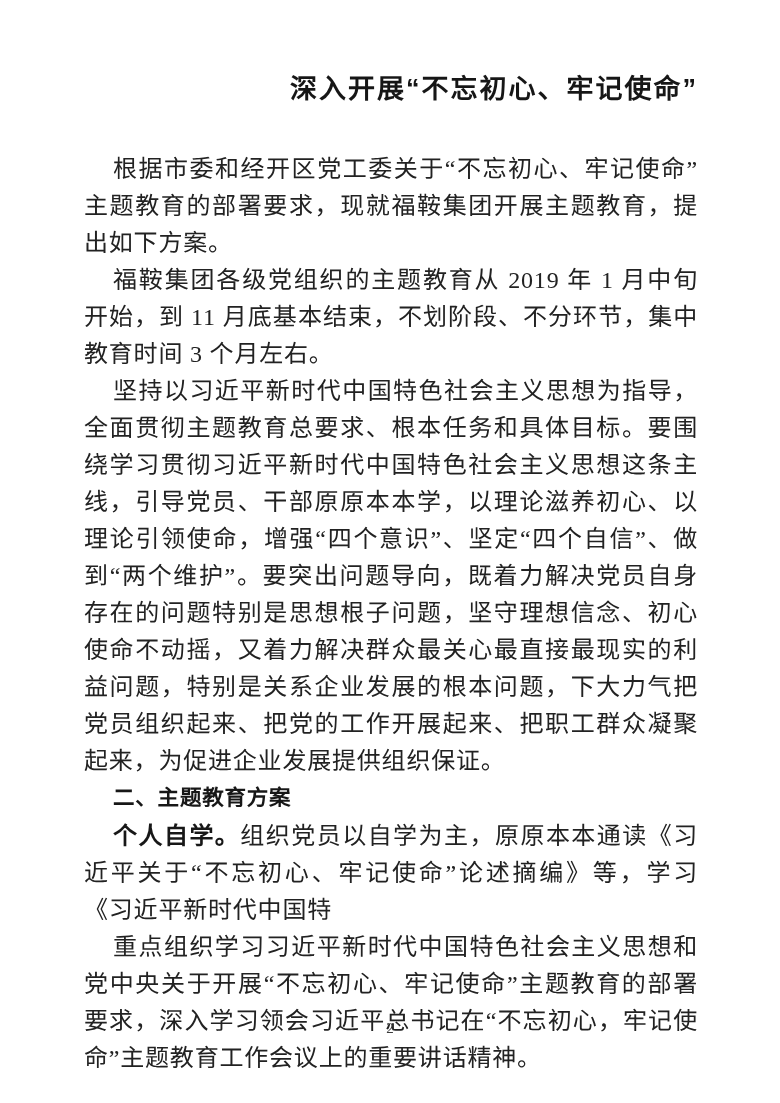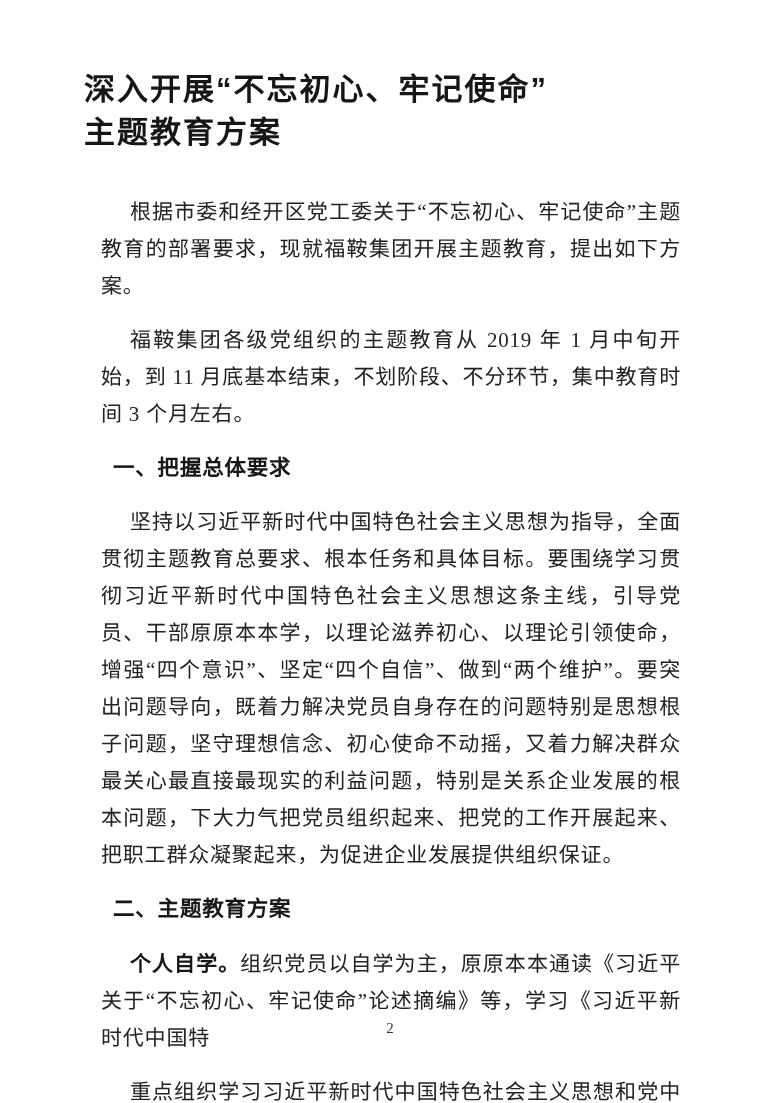--- a/index.html
+++ b/index.html
@@ -16,32 +16,32 @@
     color: #1f1f1f;
   }
   .content {
     position: absolute;
     left: 84px;
     top: 68px;
     width: 614px;
   }
   .doc-title {
     margin: 0 0 40px 0;
-    text-align: left;
+    text-align: right;
     font-family: "Liberation Sans", "DejaVu Sans", sans-serif;
     font-weight: 700;
-    font-size: 31px;
+    font-size: 27px;
     line-height: 43px;
     letter-spacing: 2px;
     color: #161616;
   }
   .para {
-    margin: 17px;
+    margin: 0;
     font-family: "Liberation Serif", "DejaVu Serif", serif;
-    font-size: 21px;
+    font-size: 24px;
     line-height: 37px;
     letter-spacing: 0.8px;
     text-align: justify;
     text-indent: 29px;
     color: #222222;
   }
   .section-heading {
     margin: 0;
     font-family: "Liberation Sans", "DejaVu Sans", sans-serif;
     font-weight: 700;
@@ -68,28 +68,26 @@
   }
 </style>
 </head>
 <body>
 
 <div class="page">
   <div class="content">
 
     <h1 class="doc-title">
       <span>深入开展“不忘初心、牢记使命”</span><br>
-      <span>主题教育方案</span>
     </h1>
 
     <p class="para">根据市委和经开区党工委关于“不忘初心、牢记使命”主题教育的部署要求，现就福鞍集团开展主题教育，提出如下方案。</p>
 
     <p class="para">福鞍集团各级党组织的主题教育从 2019 年 1 月中旬开始，到 11 月底基本结束，不划阶段、不分环节，集中教育时间 3 个月左右。</p>
 
-    <h2 class="section-heading">一、把握总体要求</h2>
 
     <p class="para">坚持以习近平新时代中国特色社会主义思想为指导，全面贯彻主题教育总要求、根本任务和具体目标。要围绕学习贯彻习近平新时代中国特色社会主义思想这条主线，引导党员、干部原原本本学，以理论滋养初心、以理论引领使命，增强“四个意识”、坚定“四个自信”、做到“两个维护”。要突出问题导向，既着力解决党员自身存在的问题特别是思想根子问题，坚守理想信念、初心使命不动摇，又着力解决群众最关心最直接最现实的利益问题，特别是关系企业发展的根本问题，下大力气把党员组织起来、把党的工作开展起来、把职工群众凝聚起来，为促进企业发展提供组织保证。</p>
 
     <h2 class="section-heading">二、主题教育方案</h2>
 
     <p class="para"><span class="lead-bold">个人自学。</span><span>组织党员以自学为主，原原本本通读《习近平关于“不忘初心、牢记使命”论述摘编》等，学习《习近平新时代中国特</span></p>
 
     <p class="para">重点组织学习习近平新时代中国特色社会主义思想和党中央关于开展“不忘初心、牢记使命”主题教育的部署要求，深入学习领会习近平总书记在“不忘初心，牢记使命”主题教育工作会议上的重要讲话精神。</p>
 
   </div>

